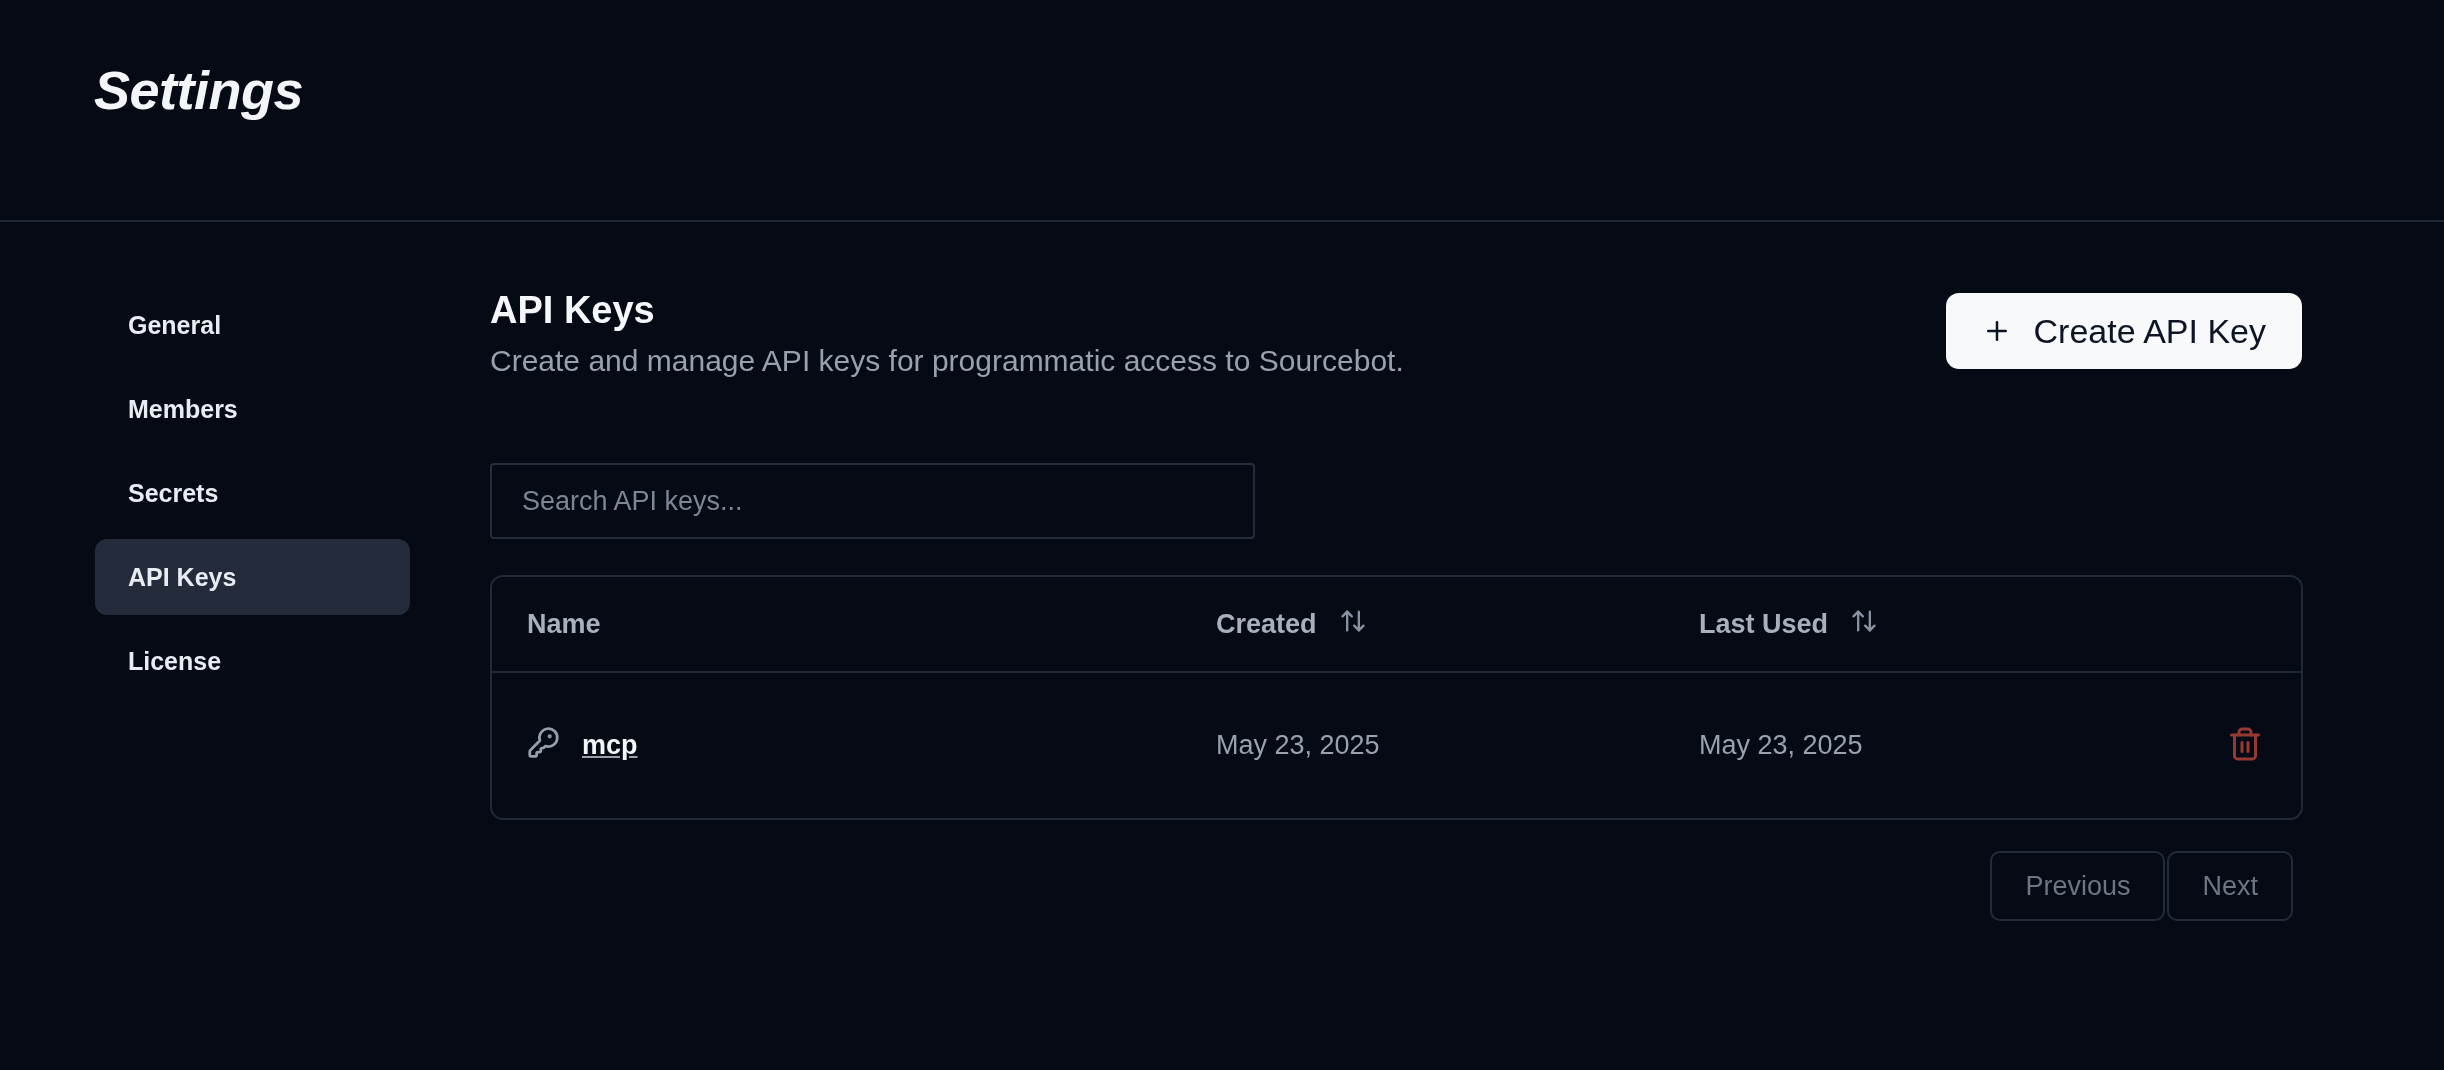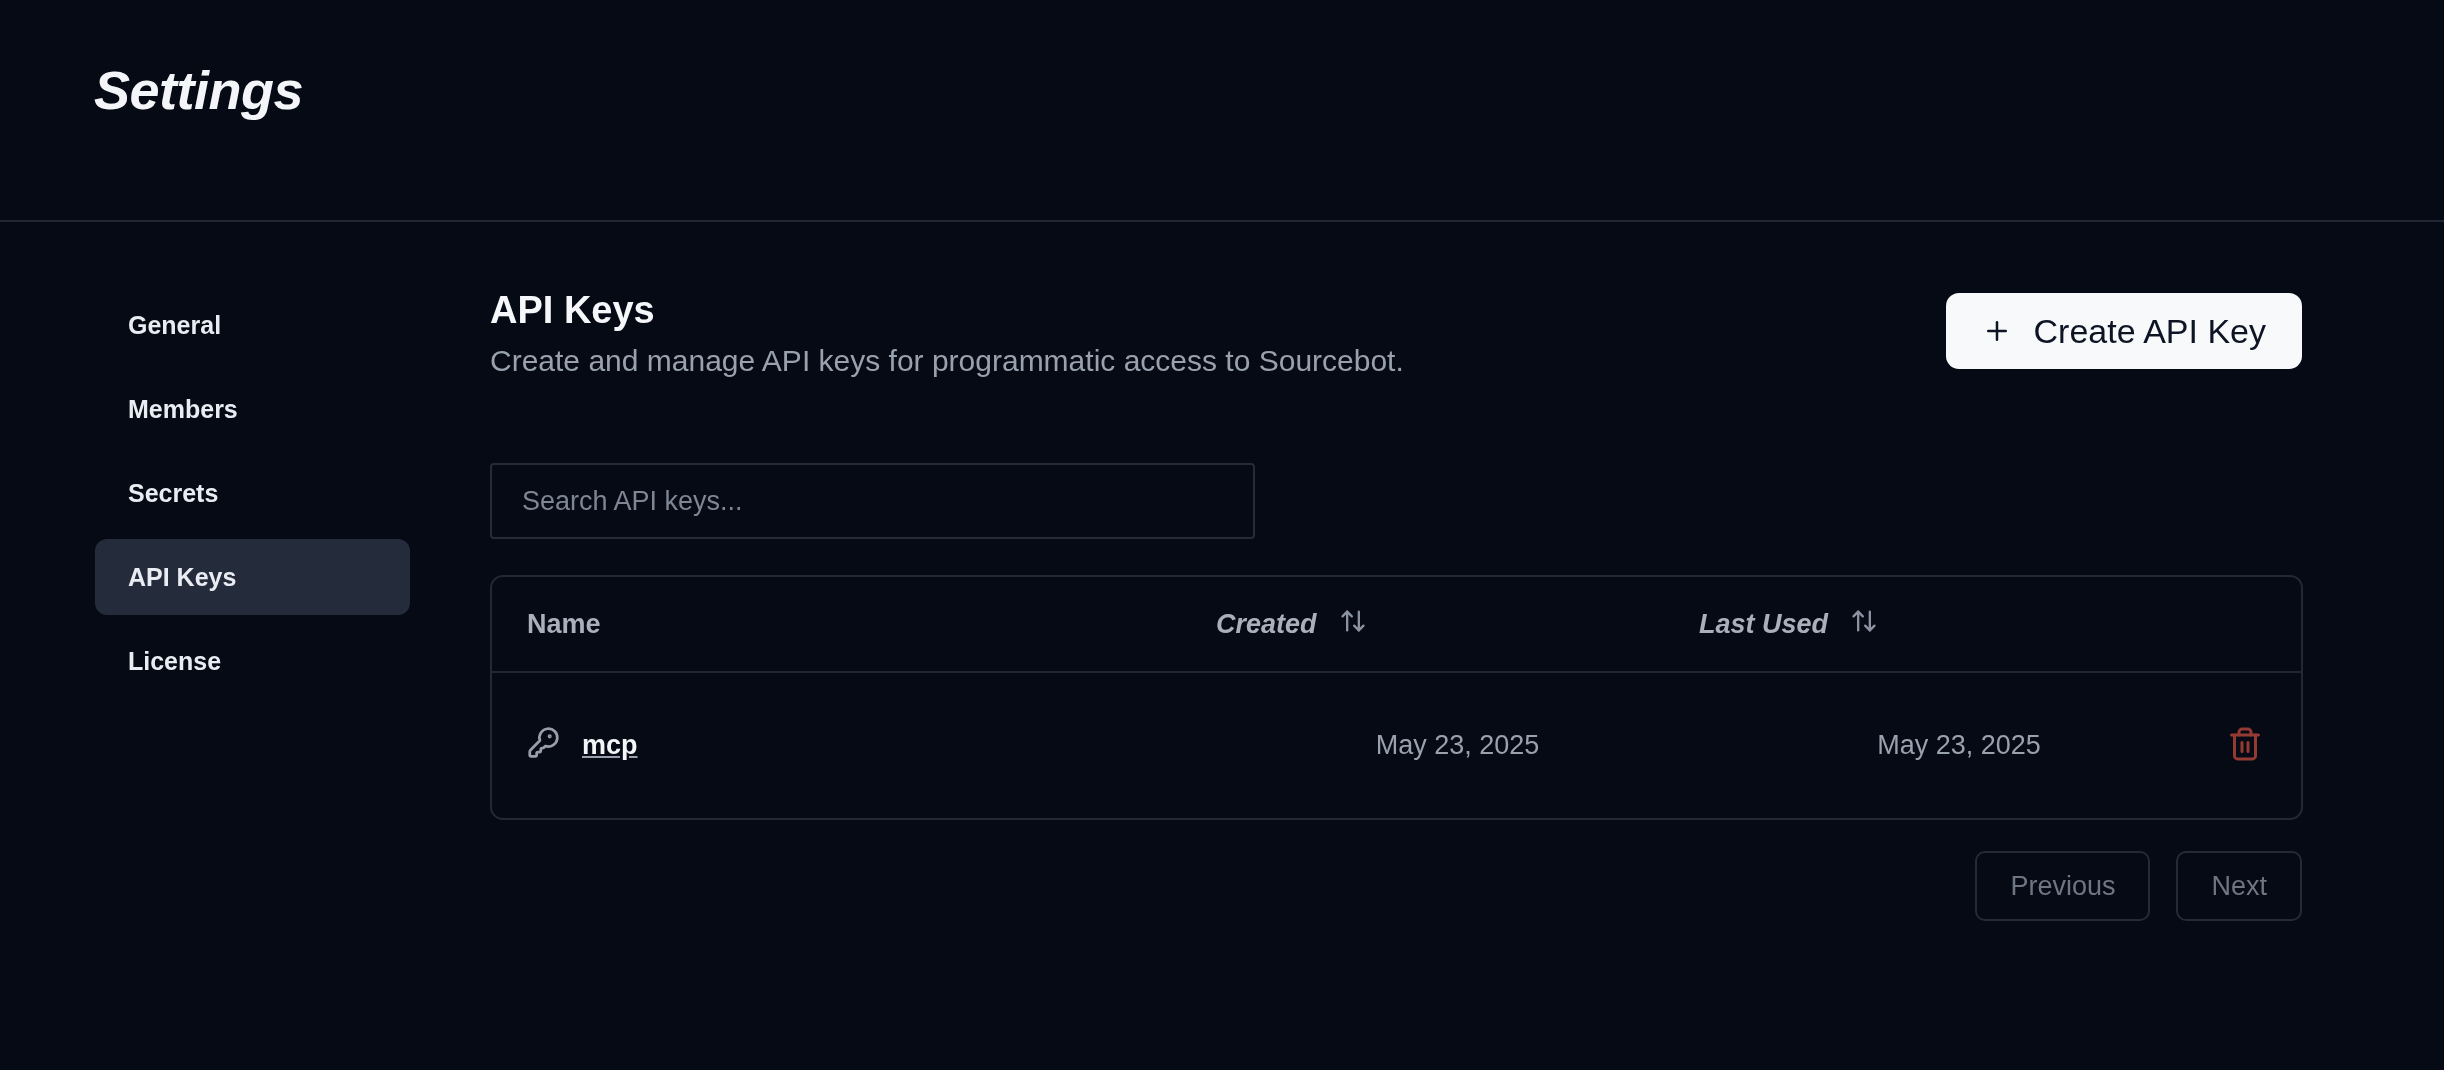--- a/index.html
+++ b/index.html
@@ -130,41 +130,40 @@
   
   .table {
     position: absolute;
     top: 575px;
     left: 0;
     width: 1813px;
     box-sizing: border-box;
     border: 2px solid #212937;
     border-radius: 13px;
     overflow: hidden;
-    text-align: center;
   }
   .thead, .trow {
     display: grid;
     grid-template-columns: 724px 483px 520px 1fr;
     align-items: center;
   }
   .thead {
     height: 94px;
     border-bottom: 2px solid #1f2734;
   }
   .th {
     font-size: 27px;
     font-weight: 600;
     color: #a9b0bc;
     display: flex;
     align-items: center;
     gap: 22px;
     cursor: default;
   }
-  .th.sortable { cursor: pointer; font-style: italic; }
+  .th.sortable { cursor: pointer; }
   .th:first-child { padding-left: 35px; }
   .sort-icon { color: #8b93a3; display: block; }
   .trow { height: 145px; }
   .td {
     font-size: 27px;
     color: #99a1ae;
   }
   .name-cell {
     padding-left: 35px;
     display: flex;
@@ -189,23 +188,23 @@
     color: #943a33;
     cursor: pointer;
     display: flex;
     align-items: center;
   }
 
   
   .pagination {
     position: absolute;
     top: 851px;
-    right: 1px;
-    display: flex;
-    gap: 26px;
+    right: 10px;
+    display: flex;
+    gap: 2px;
   }
   .page-btn {
     height: 70px;
     padding: 0 33px;
     border: 2px solid #232b39;
     border-radius: 10px;
     background: transparent;
     color: #6e7684;
     font-family: inherit;
     font-size: 27px;

